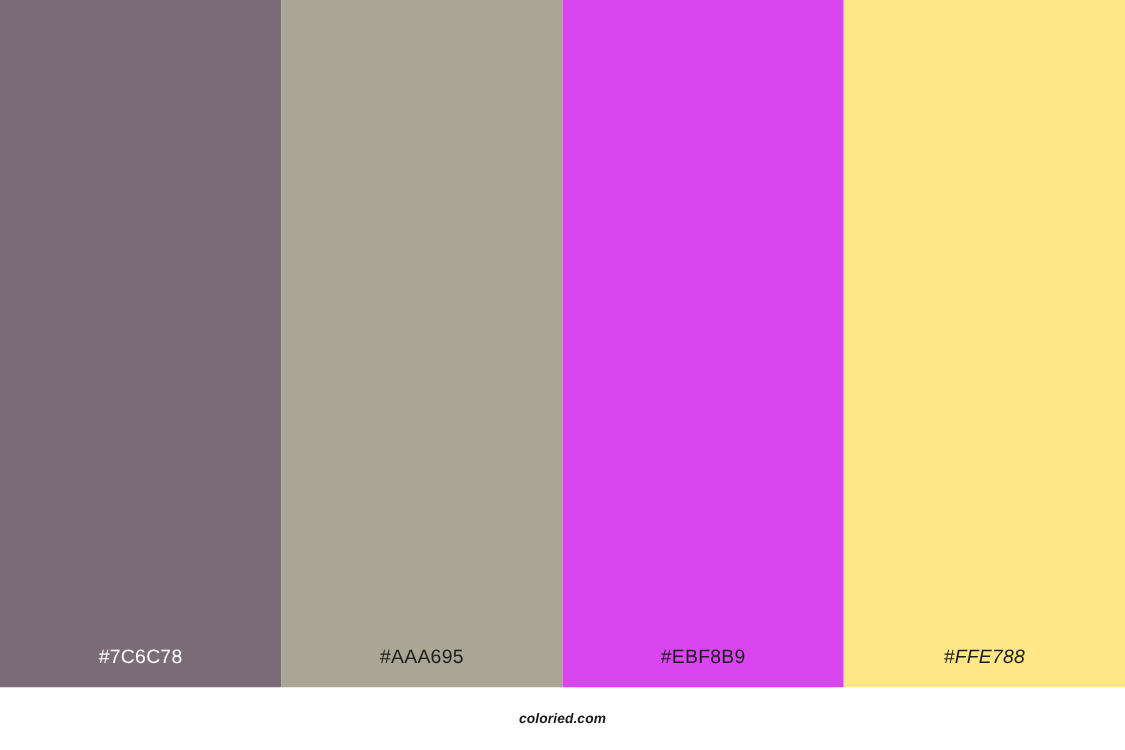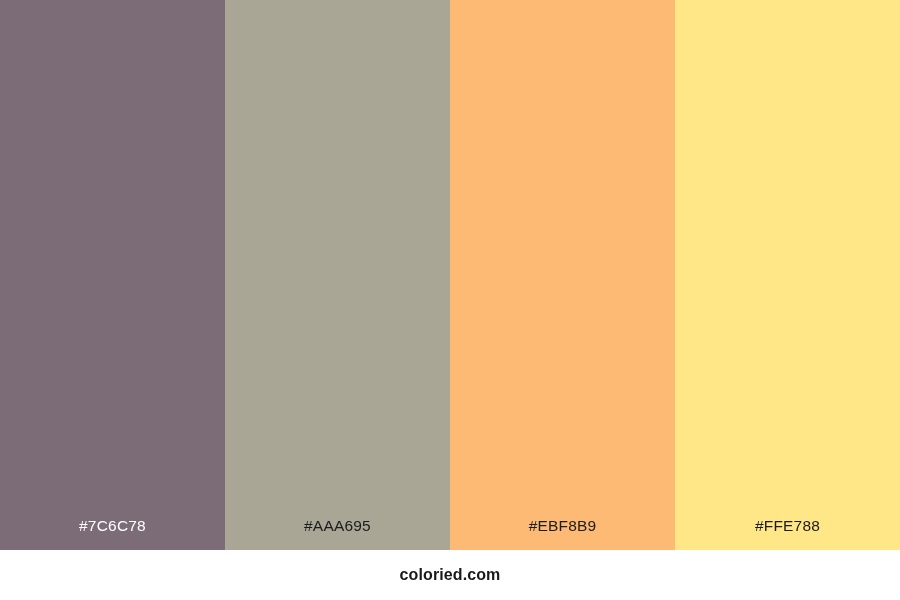--- a/index.html
+++ b/index.html
@@ -65,50 +65,51 @@
     width: 900px;
     height: 50px;
     background: #ffffff;
     display: flex;
     align-items: center;
     justify-content: center;
   }
 
   #footer-brand {
     font-family: "Liberation Sans", sans-serif;
-    font-size: 16px;
+    font-size: 11px;
     font-weight: 700;
     color: #1a1a1a;
     letter-spacing: 0.1px;
     line-height: 1;
     white-space: nowrap;
+    font-style: italic;
   }
 </style>
 </head>
 <body>
 
 <div id="palette-page">
 
   <div id="swatch-strip">
 
     <div class="swatch" style="background-color: rgb(124, 108, 120);">
       <span class="swatch-label label-light" style="color: rgb(255, 255, 255);">#7C6C78</span>
     </div>
 
     <div class="swatch" style="background-color: rgb(170, 166, 149);">
       <span class="swatch-label label-dark" style="color: rgb(28, 28, 28);">#AAA695</span>
     </div>
 
 
-    <div class="swatch" style="background-color: #fdba74;">
+    <div class="swatch" style="background-color: #d946ef;">
       <span class="swatch-label label-dark" style="color: rgb(28, 28, 28);">#EBF8B9</span>
     </div>
 
     <div class="swatch" style="background-color: rgb(255, 231, 136);">
-      <span class="swatch-label label-dark" style="color: rgb(28, 28, 28);">#FFE788</span>
+      <span class="swatch-label label-dark" style="color: rgb(28, 28, 28); font-style: italic;">#FFE788</span>
     </div>
 
   </div>
 
   <div id="footer-bar" style="background-color: rgb(255, 255, 255);">
     <span id="footer-brand" style="color: rgb(26, 26, 26);">coloried.com</span>
   </div>
 
 </div>
 

